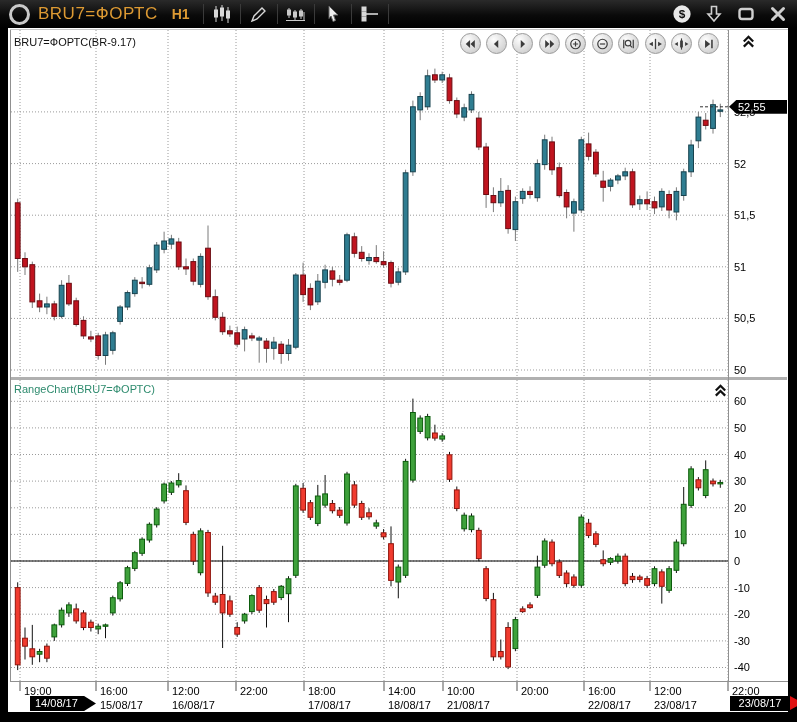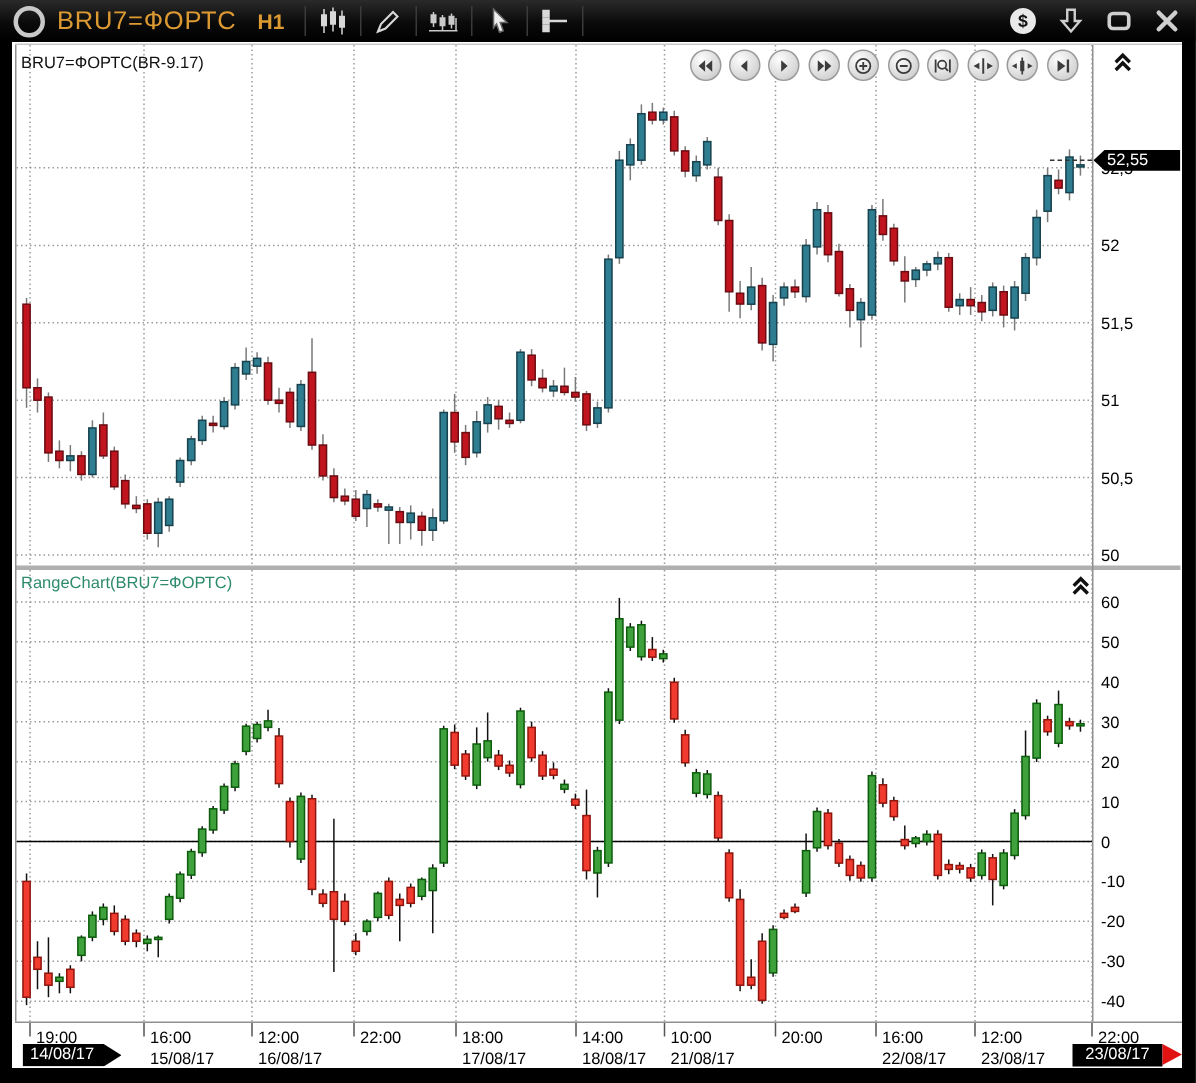--- a/index.html
+++ b/index.html
@@ -24,21 +24,21 @@
   .nav-btn{position:absolute;top:5px;width:21px;height:21px;border-radius:50%;
     background:radial-gradient(circle at 35% 30%,#fdfdfd,#d5d5d5 70%,#c2c2c2);
     border:1px solid #9a9a9a;box-sizing:border-box;display:flex;align-items:center;justify-content:center;z-index:6;}
   .chev{position:absolute;width:15px;height:15px;z-index:6;display:flex;align-items:center;justify-content:center;}
   #chev-top{left:733px;top:6px;}
   #chev-bottom{left:705px;top:355px;}
   
   .price-tag{position:absolute;left:721px;top:0;width:58px;height:14px;background:#000;color:#fff;
     font-size:11px;font-weight:normal;line-height:14px;padding-left:9px;box-sizing:border-box;z-index:7;
     clip-path:polygon(0 50%,13% 0,100% 0,100% 100%,13% 100%);}
-  .date-tag{position:absolute;height:15px;background:#000;color:#fff;font-size:11px;line-height:15px;z-index:7;}
+  .date-tag{position:absolute;height:15px;background:#000;color:#fff;font-size:11px;line-height:15px;z-index:7;margin-left:15px;}
   #tag-start{left:7px;top:668px;width:66px;padding-left:5px;box-sizing:border-box;
     clip-path:polygon(0 0,82% 0,100% 50%,82% 100%,0 100%);}
   #tag-end{left:707px;top:668px;width:60px;text-align:center;}
   #tag-end .red-tip{position:absolute;left:60px;top:0;width:0;height:0;
     border-top:7.5px solid transparent;border-bottom:7.5px solid transparent;border-left:13px solid #e01212;}
   svg text{font-family:"Liberation Sans","DejaVu Sans",sans-serif;}
 </style>
 </head>
 <body>
 

